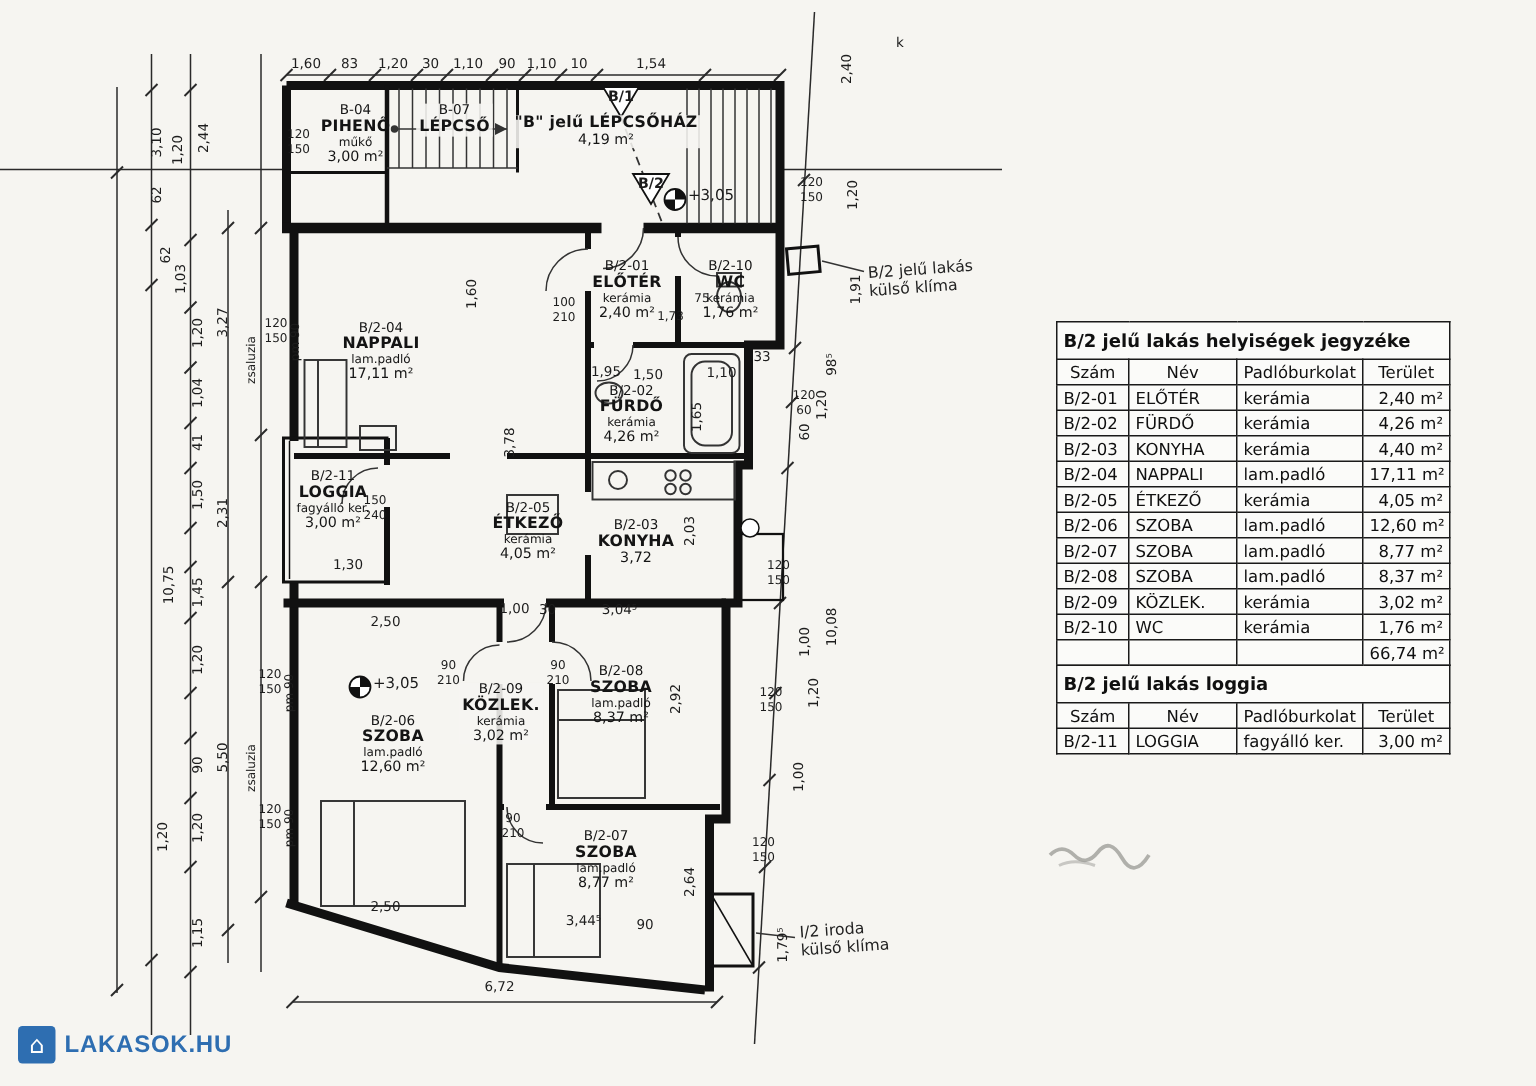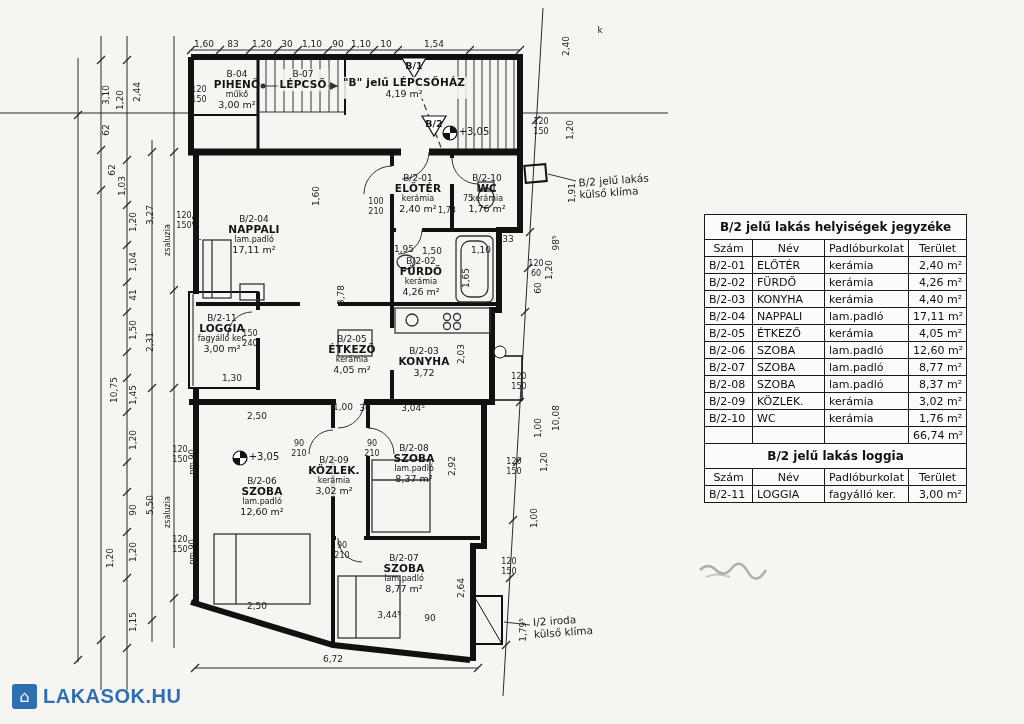--- a/index.html
+++ b/index.html
@@ -17,27 +17,27 @@
   .room .rname{font-size:10.5px;font-weight:bold;letter-spacing:.2px}
   .room .rfloor{font-size:8px}
   .room .rarea{font-size:9.5px}
   .chip{background:rgba(246,245,241,.88);padding:0 2px}
   .marker{position:absolute;transform:translate(-50%,-50%);font-size:9.5px;font-weight:bold}
   .elev{position:absolute;transform:translate(-50%,-50%);font-size:10px}
   .note{position:absolute;transform:translate(-50%,-50%) rotate(-4deg);font-size:10.5px;text-align:left;line-height:1.15;color:#222}
   .tables{position:absolute;left:704px;top:214px;width:262px}
   .tables table{border-collapse:collapse;width:100%;font-size:11px;color:#101010;background:rgba(255,255,255,.55);table-layout:fixed}
   .tables td,.tables th{border:1px solid #1a1a1a;padding:1px 4px;height:17px;font-weight:normal;white-space:nowrap;overflow:hidden;text-align:left}
-  .tables tr.title-row td{font-weight:bold;text-align:center;font-size:12px;height:25px}
+  .tables tr.title-row td{font-weight:bold;font-size:12px;height:25px}
   .tables tr.head-row th{text-align:center;font-size:11px}
   .tables td.c3{text-align:right}
   .tables table+table{margin-top:-1px}
   .watermark{position:absolute;left:12px;top:684px;display:flex;align-items:center;gap:6px;opacity:.92}
   .wm-icon{width:25px;height:25px;background:#1e63ac;color:#fff;border-radius:3px;display:flex;align-items:center;justify-content:center;font-size:16px}
-  .wm-text{font-family:"Liberation Sans",sans-serif;font-weight:bold;font-size:20px;color:#1e63ac;letter-spacing:.5px}
+  .wm-text{font-family:"Liberation Sans",sans-serif;font-weight:bold;font-size:16px;color:#1e63ac;letter-spacing:.5px}
 </style>
 </head>
 <body>
 
 <div class="page">
 
 <svg class="plan" width="680" height="724" viewBox="0 0 680 724">
 
   <g stroke="#2a2a2a" stroke-width="1" fill="none">
     <line x1="0" y1="113" x2="188" y2="113"></line>

